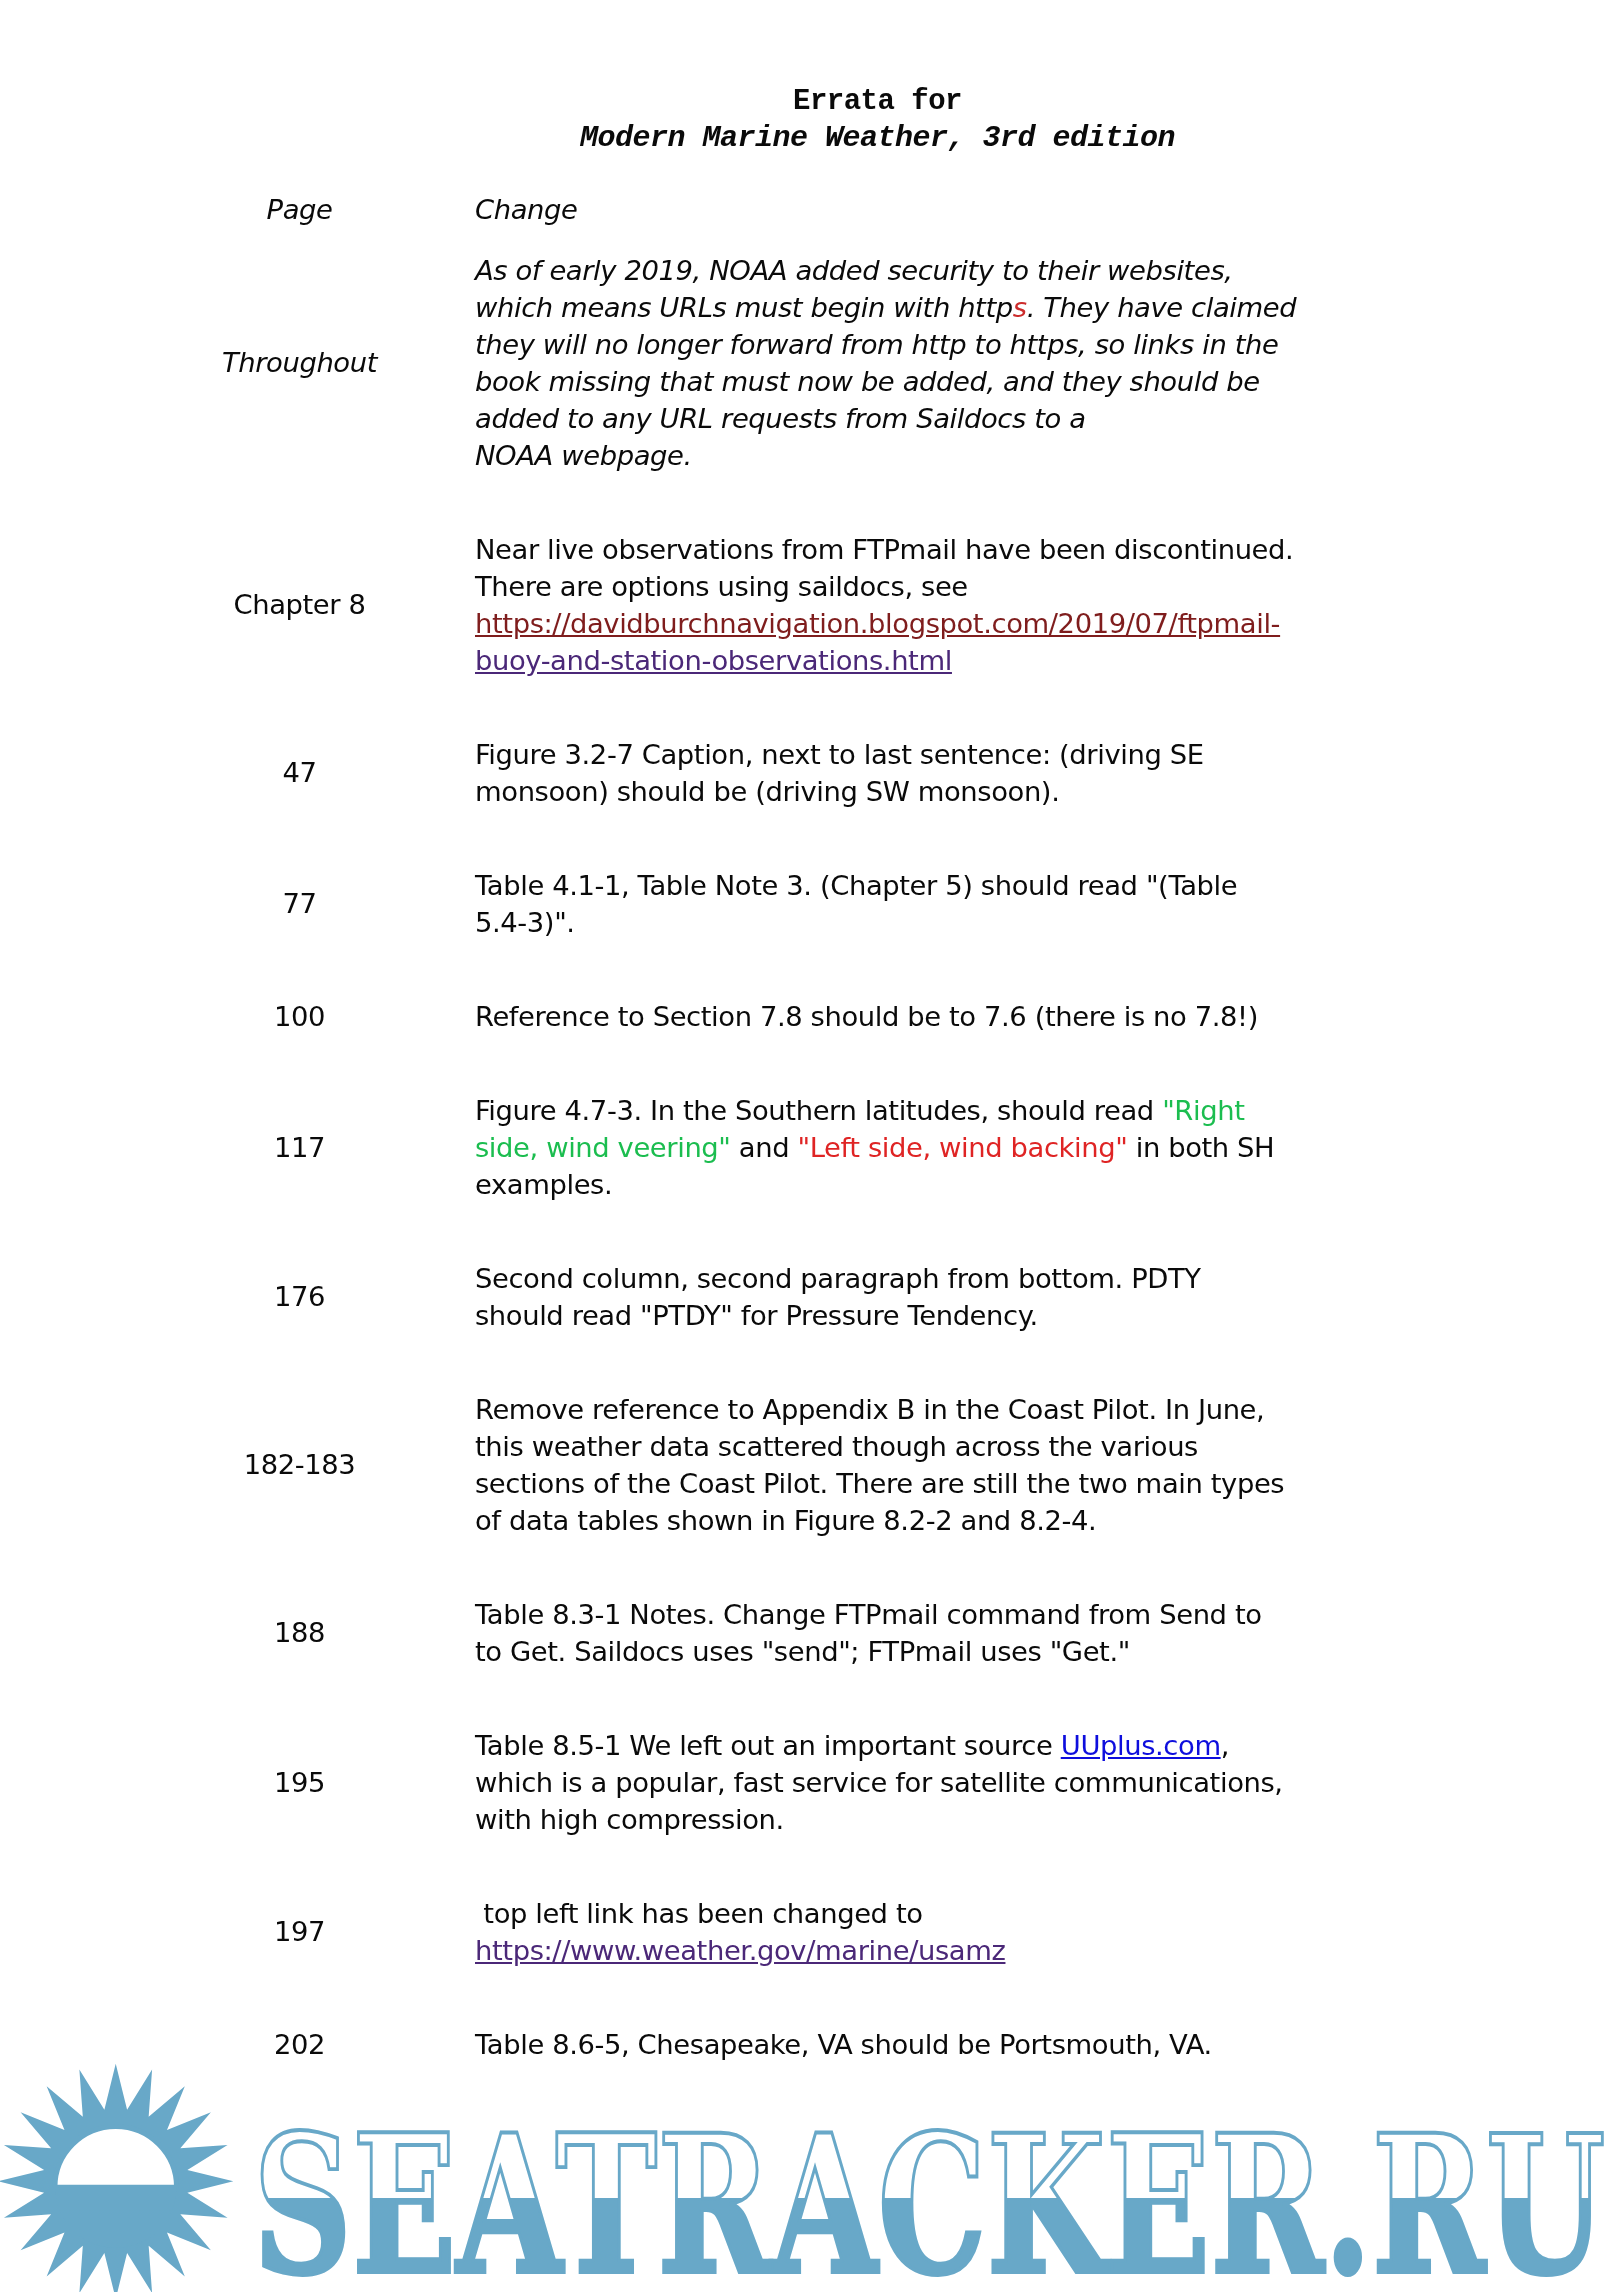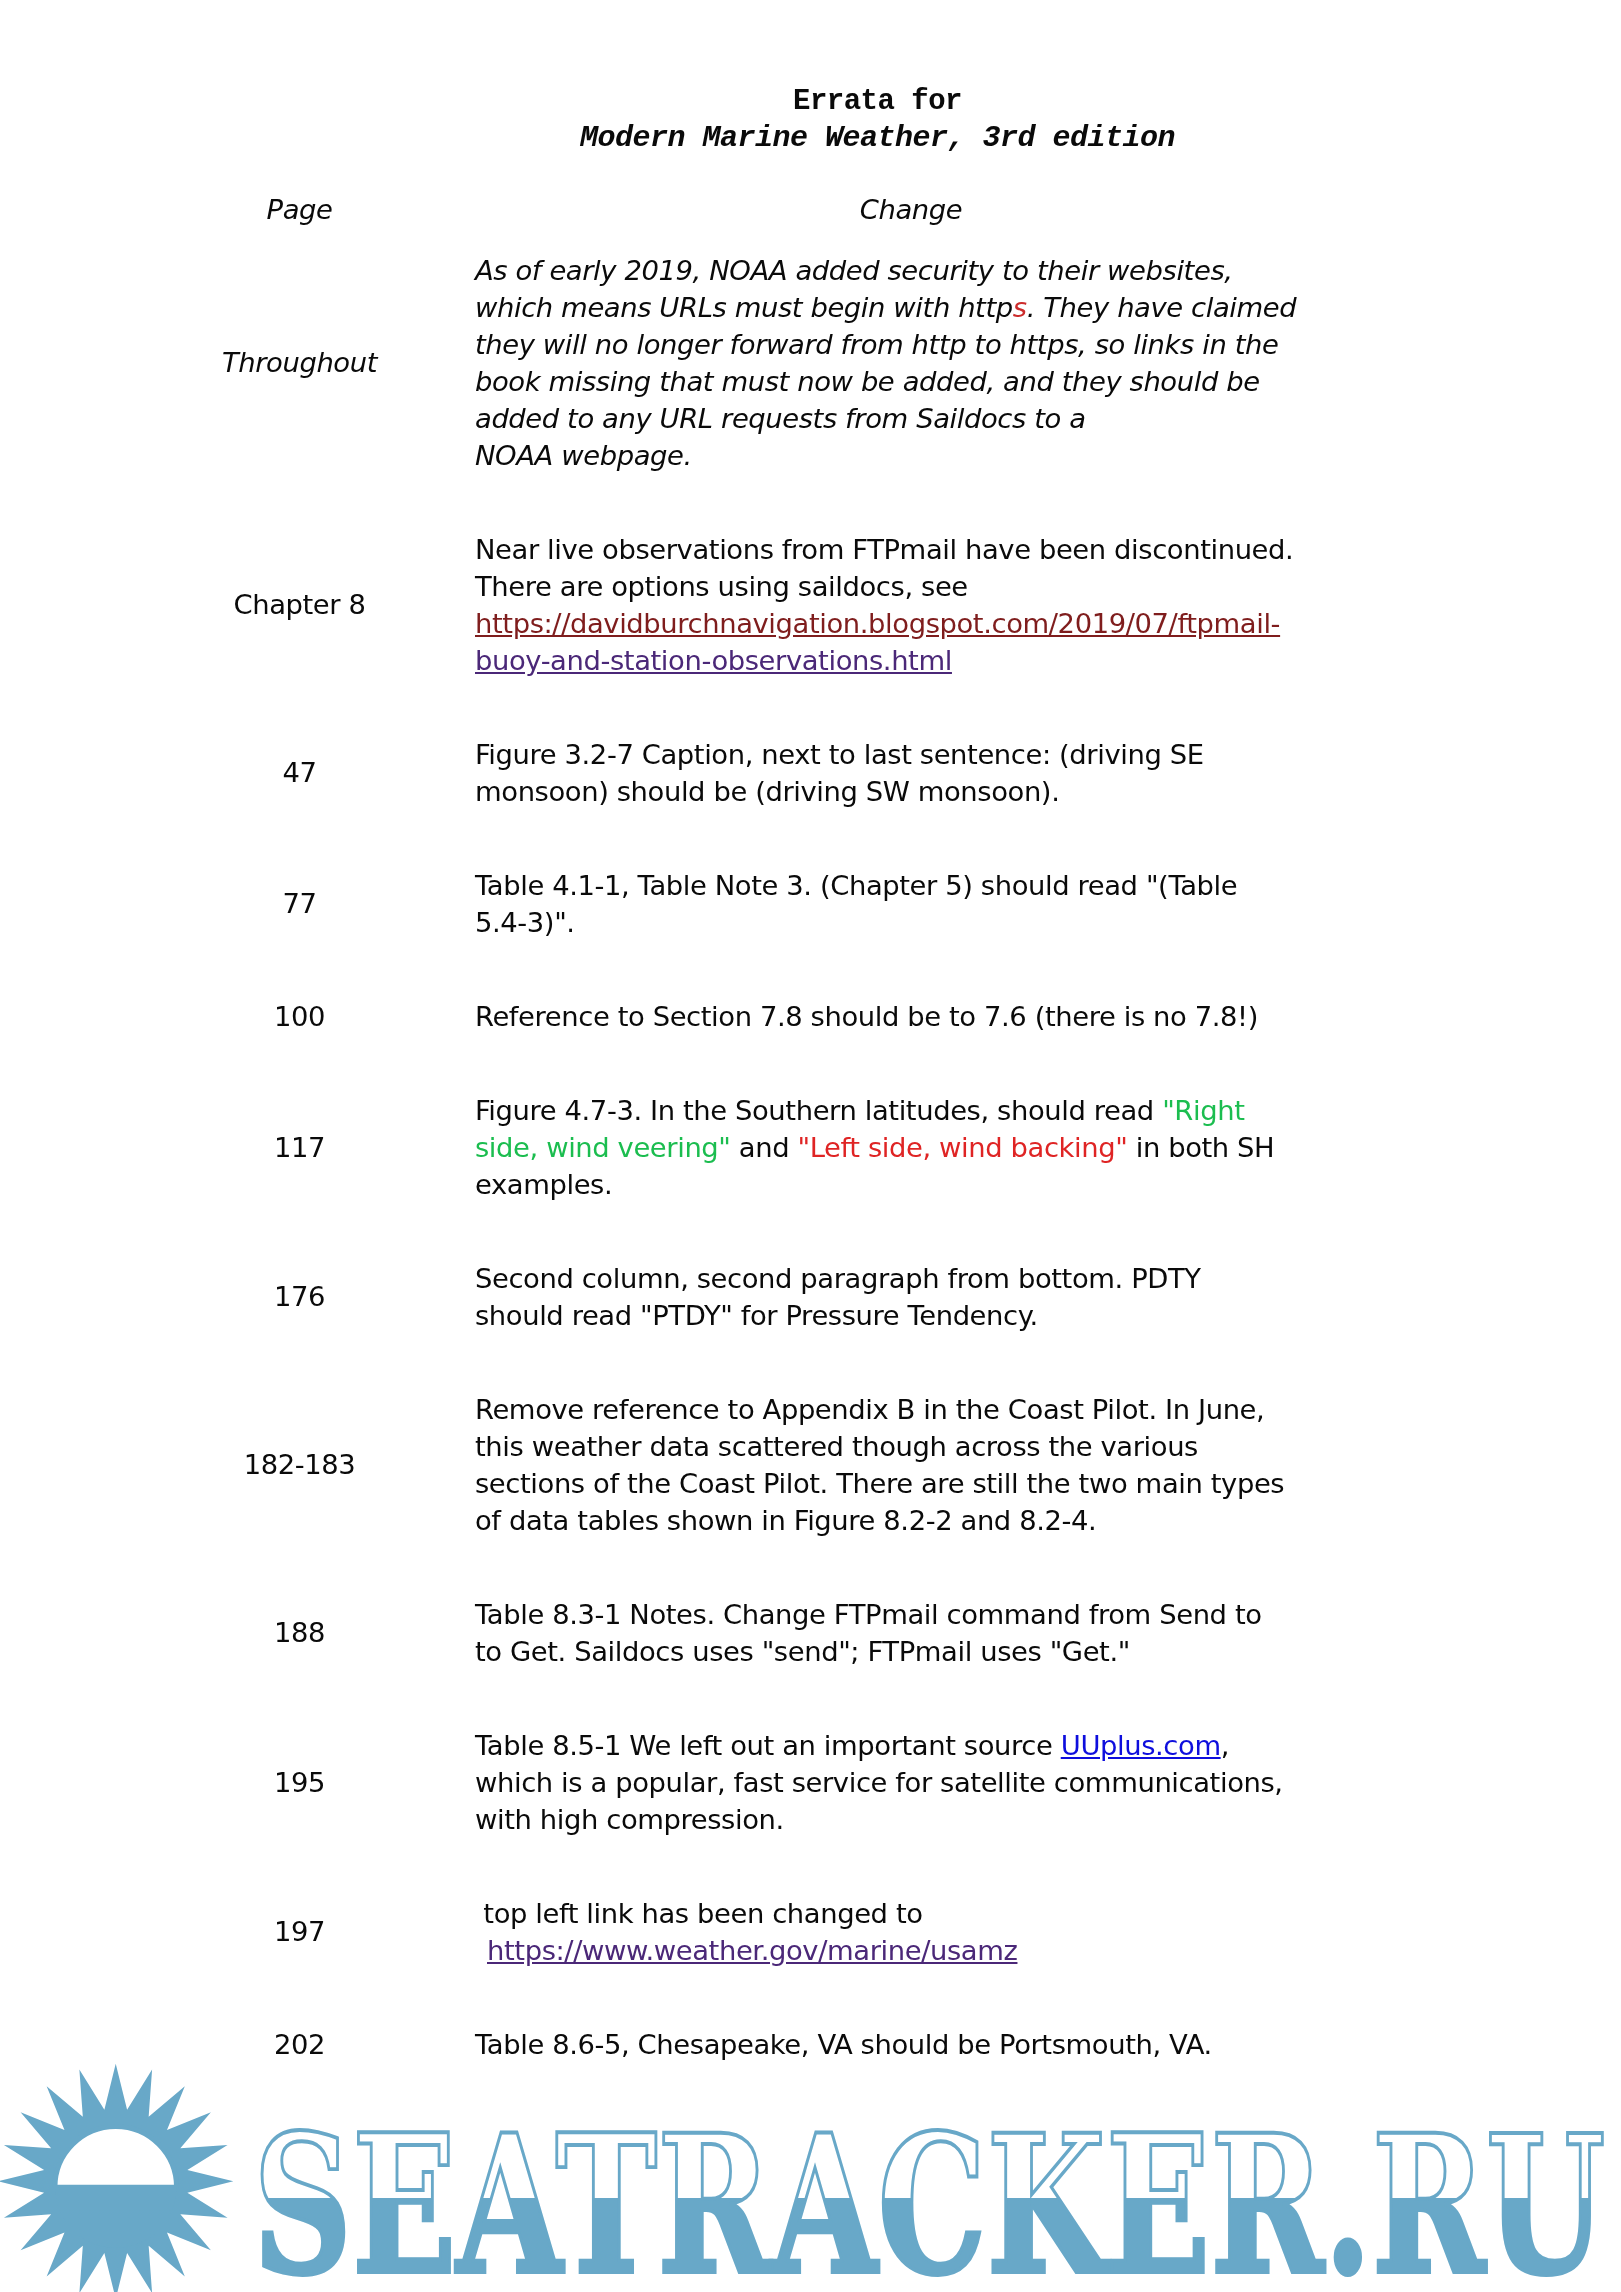--- a/index.html
+++ b/index.html
@@ -37,21 +37,21 @@
 <body>
 
 <div class="page">
   <div class="content">
     <div class="title">
       <div>Errata for</div>
       <div class="title-line2">Modern Marine Weather, 3rd edition</div>
     </div>
     <div class="headrow">
       <div class="col-page">Page</div>
-      <div class="col-change" style="text-align:center;">Change</div>
+      <div class="col-change" style="text-align:left;">Change</div>
     </div>
     <div id="rows">
         <div class="row italic">
           <div class="col-page page-label">Throughout</div>
           <div class="col-change">
             <div class="line"><span>As of early 2019, NOAA added security to their websites,</span></div>
             <div class="line"><span>which means URLs must begin with http</span><span style="color: rgb(204, 43, 43);">s</span><span>. They have claimed</span></div>
             <div class="line"><span>they will no longer forward from http to https, so links in the</span></div>
             <div class="line"><span>book missing that must now be added, and they should be</span></div>
             <div class="line"><span>added to any URL requests from Saildocs to a</span></div>
@@ -123,21 +123,21 @@
           <div class="col-change">
             <div class="line"><span>Table 8.5-1 We left out an important source </span><a class="seg-link" style="color: rgb(14, 14, 221);">UUplus.com</a><span>,</span></div>
             <div class="line"><span>which is a popular, fast service for satellite communications,</span></div>
             <div class="line"><span>with high compression.</span></div>
           </div>
         </div>
         <div class="row">
           <div class="col-page page-label">197</div>
           <div class="col-change">
             <div class="line"><span> top left link has been changed to</span></div>
-            <div class="line"><a class="seg-link" style="color: rgb(75, 40, 120); margin-left: 12px;">https://www.weather.gov/marine/usamz</a></div>
+            <div class="line"><a class="seg-link" style="color: rgb(75, 40, 120);">https://www.weather.gov/marine/usamz</a></div>
           </div>
         </div>
         <div class="row">
           <div class="col-page page-label">202</div>
           <div class="col-change">
             <div class="line"><span>Table 8.6-5, Chesapeake, VA should be Portsmouth, VA.</span></div>
           </div>
         </div>
       </div>
   </div>

